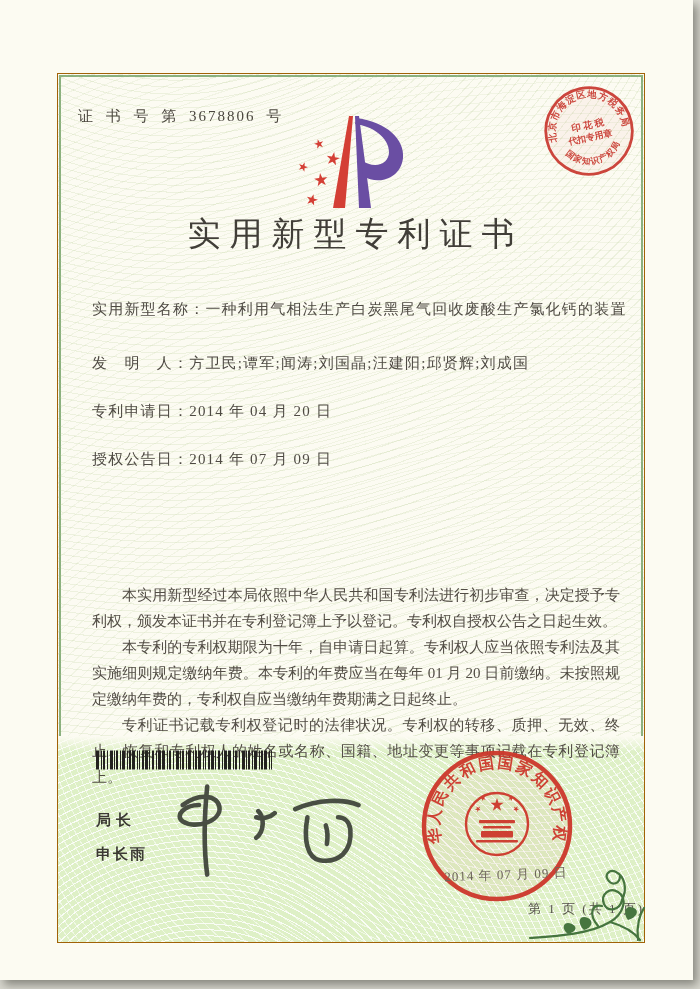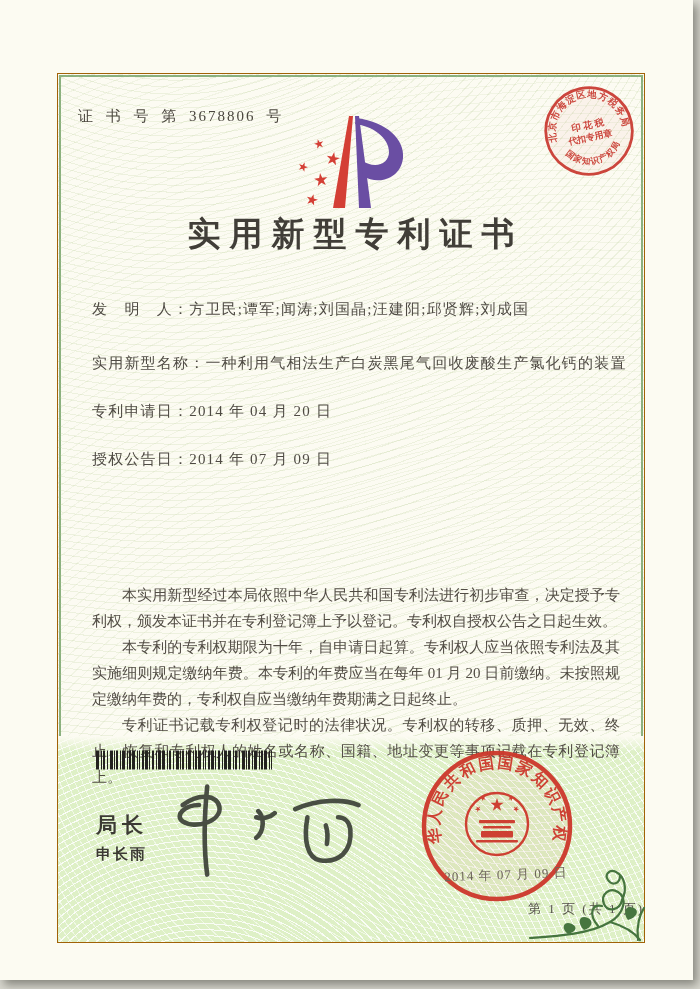--- a/index.html
+++ b/index.html
@@ -13,31 +13,31 @@
   .waves-faint{inset:0;background-image:
     repeating-radial-gradient(circle at 20% -30%, rgba(176,200,140,.20) 0 1px, rgba(176,200,140,0) 1px 7px),
     repeating-radial-gradient(circle at 90% 130%, rgba(176,200,140,.14) 0 1px, rgba(176,200,140,0) 1px 8px);}
   .band{left:0;right:0;bottom:0;height:206px;background-color:#def0c6;background-image:
     linear-gradient(#fcfbf2, rgba(252,251,242,0) 16px),
     repeating-radial-gradient(circle at 25% 170%, rgba(255,255,255,.85) 0 1px, rgba(255,255,255,0) 1px 6px),
     repeating-radial-gradient(circle at 80% -70%, rgba(255,255,255,.55) 0 1px, rgba(255,255,255,0) 1px 7px);}
   .cert-no{left:20px;top:33px;font-size:15px;color:#4b473f;letter-spacing:2px;word-spacing:5px;white-space:nowrap;}
   .tax-stamp{left:484px;top:10px;width:94px;height:94px;transform:rotate(-12deg);opacity:.92;}
   .logo{left:229px;top:40px;}
-  .title{left:0;right:0;top:138px;text-align:center;font-size:33px;font-weight:bold;color:#413e38;
+  .title{left:0;right:0;top:138px;text-align:center;font-size:33px;font-weight:normal;color:#413e38;
     letter-spacing:9px;text-indent:9px;white-space:nowrap;}
   .fields{left:34px;top:226px;width:532px;height:280px;}
   .field-row{position:absolute;left:0;white-space:nowrap;font-size:15px;color:#4e4a43;letter-spacing:1.2px;}
   .field-row:nth-child(1){top:0}.field-row:nth-child(2){top:54px}.field-row:nth-child(3){top:102px}
   .field-row:nth-child(4){top:150px}.field-row:nth-child(5){top:198px}.field-row:nth-child(6){top:246px}
   .paras{left:34px;top:508px;width:528px;font-size:15px;line-height:26px;color:#524d45;text-align:justify;}
   .paras p{margin:0;text-indent:2em;}
   .barcode{left:37px;top:676px;}
   .director-title{left:38px;top:737px;font-family:"Liberation Sans","DejaVu Sans",sans-serif;
-    font-size:21px;font-weight:bold;color:#3c3a34;letter-spacing:5px;}
+    font-size:15px;font-weight:bold;color:#3c3a34;letter-spacing:5px;}
   .director-name{left:38px;top:771px;font-family:"Liberation Sans","DejaVu Sans",sans-serif;
     font-size:15px;font-weight:bold;color:#3c3a34;letter-spacing:2px;text-align:right;}
   .signature{left:96px;top:698px;}
   .seal{left:361px;top:674px;width:156px;height:156px;opacity:.95;}
   .seal-date{left:372px;top:792px;width:152px;text-align:center;font-size:13px;color:#6d655b;
     letter-spacing:1px;transform:rotate(-2deg);white-space:nowrap;}
   .footer{left:0;right:0;top:826px;text-align:right;font-size:13px;color:#55514a;letter-spacing:2px;}
   .flourish{right:-2px;bottom:-2px;}
 </style>
 </head>
@@ -82,24 +82,24 @@
           <use href="#st" transform="translate(16,53) rotate(20) scale(5)"></use>
           <use href="#st" transform="translate(34,66) rotate(-8) scale(7)"></use>
           <use href="#st" transform="translate(25,86) rotate(15) scale(6)"></use>
         </g>
       </svg>
 
       <div class="title">实用新型专利证书</div>
 
       <div class="fields">
         <div class="field-row">
-          <span>发　明　人：</span><span>方卫民;谭军;闻涛;刘国晶;汪建阳;邱贤辉;刘成国</span>
+          <span>实用新型名称：</span><span>一种利用气相法生产白炭黑尾气回收废酸生产氯化钙的装置</span>
         </div>
         <div class="field-row">
-          <span>实用新型名称：</span><span>一种利用气相法生产白炭黑尾气回收废酸生产氯化钙的装置</span>
+          <span>发　明　人：</span><span>方卫民;谭军;闻涛;刘国晶;汪建阳;邱贤辉;刘成国</span>
         </div>
         <div class="field-row">
           <span>专利申请日：</span><span>2014 年 04 月 20 日</span>
         </div>
         <div class="field-row">
           <span>授权公告日：</span><span>2014 年 07 月 09 日</span>
         </div>
       </div>
 
       <div class="paras">

